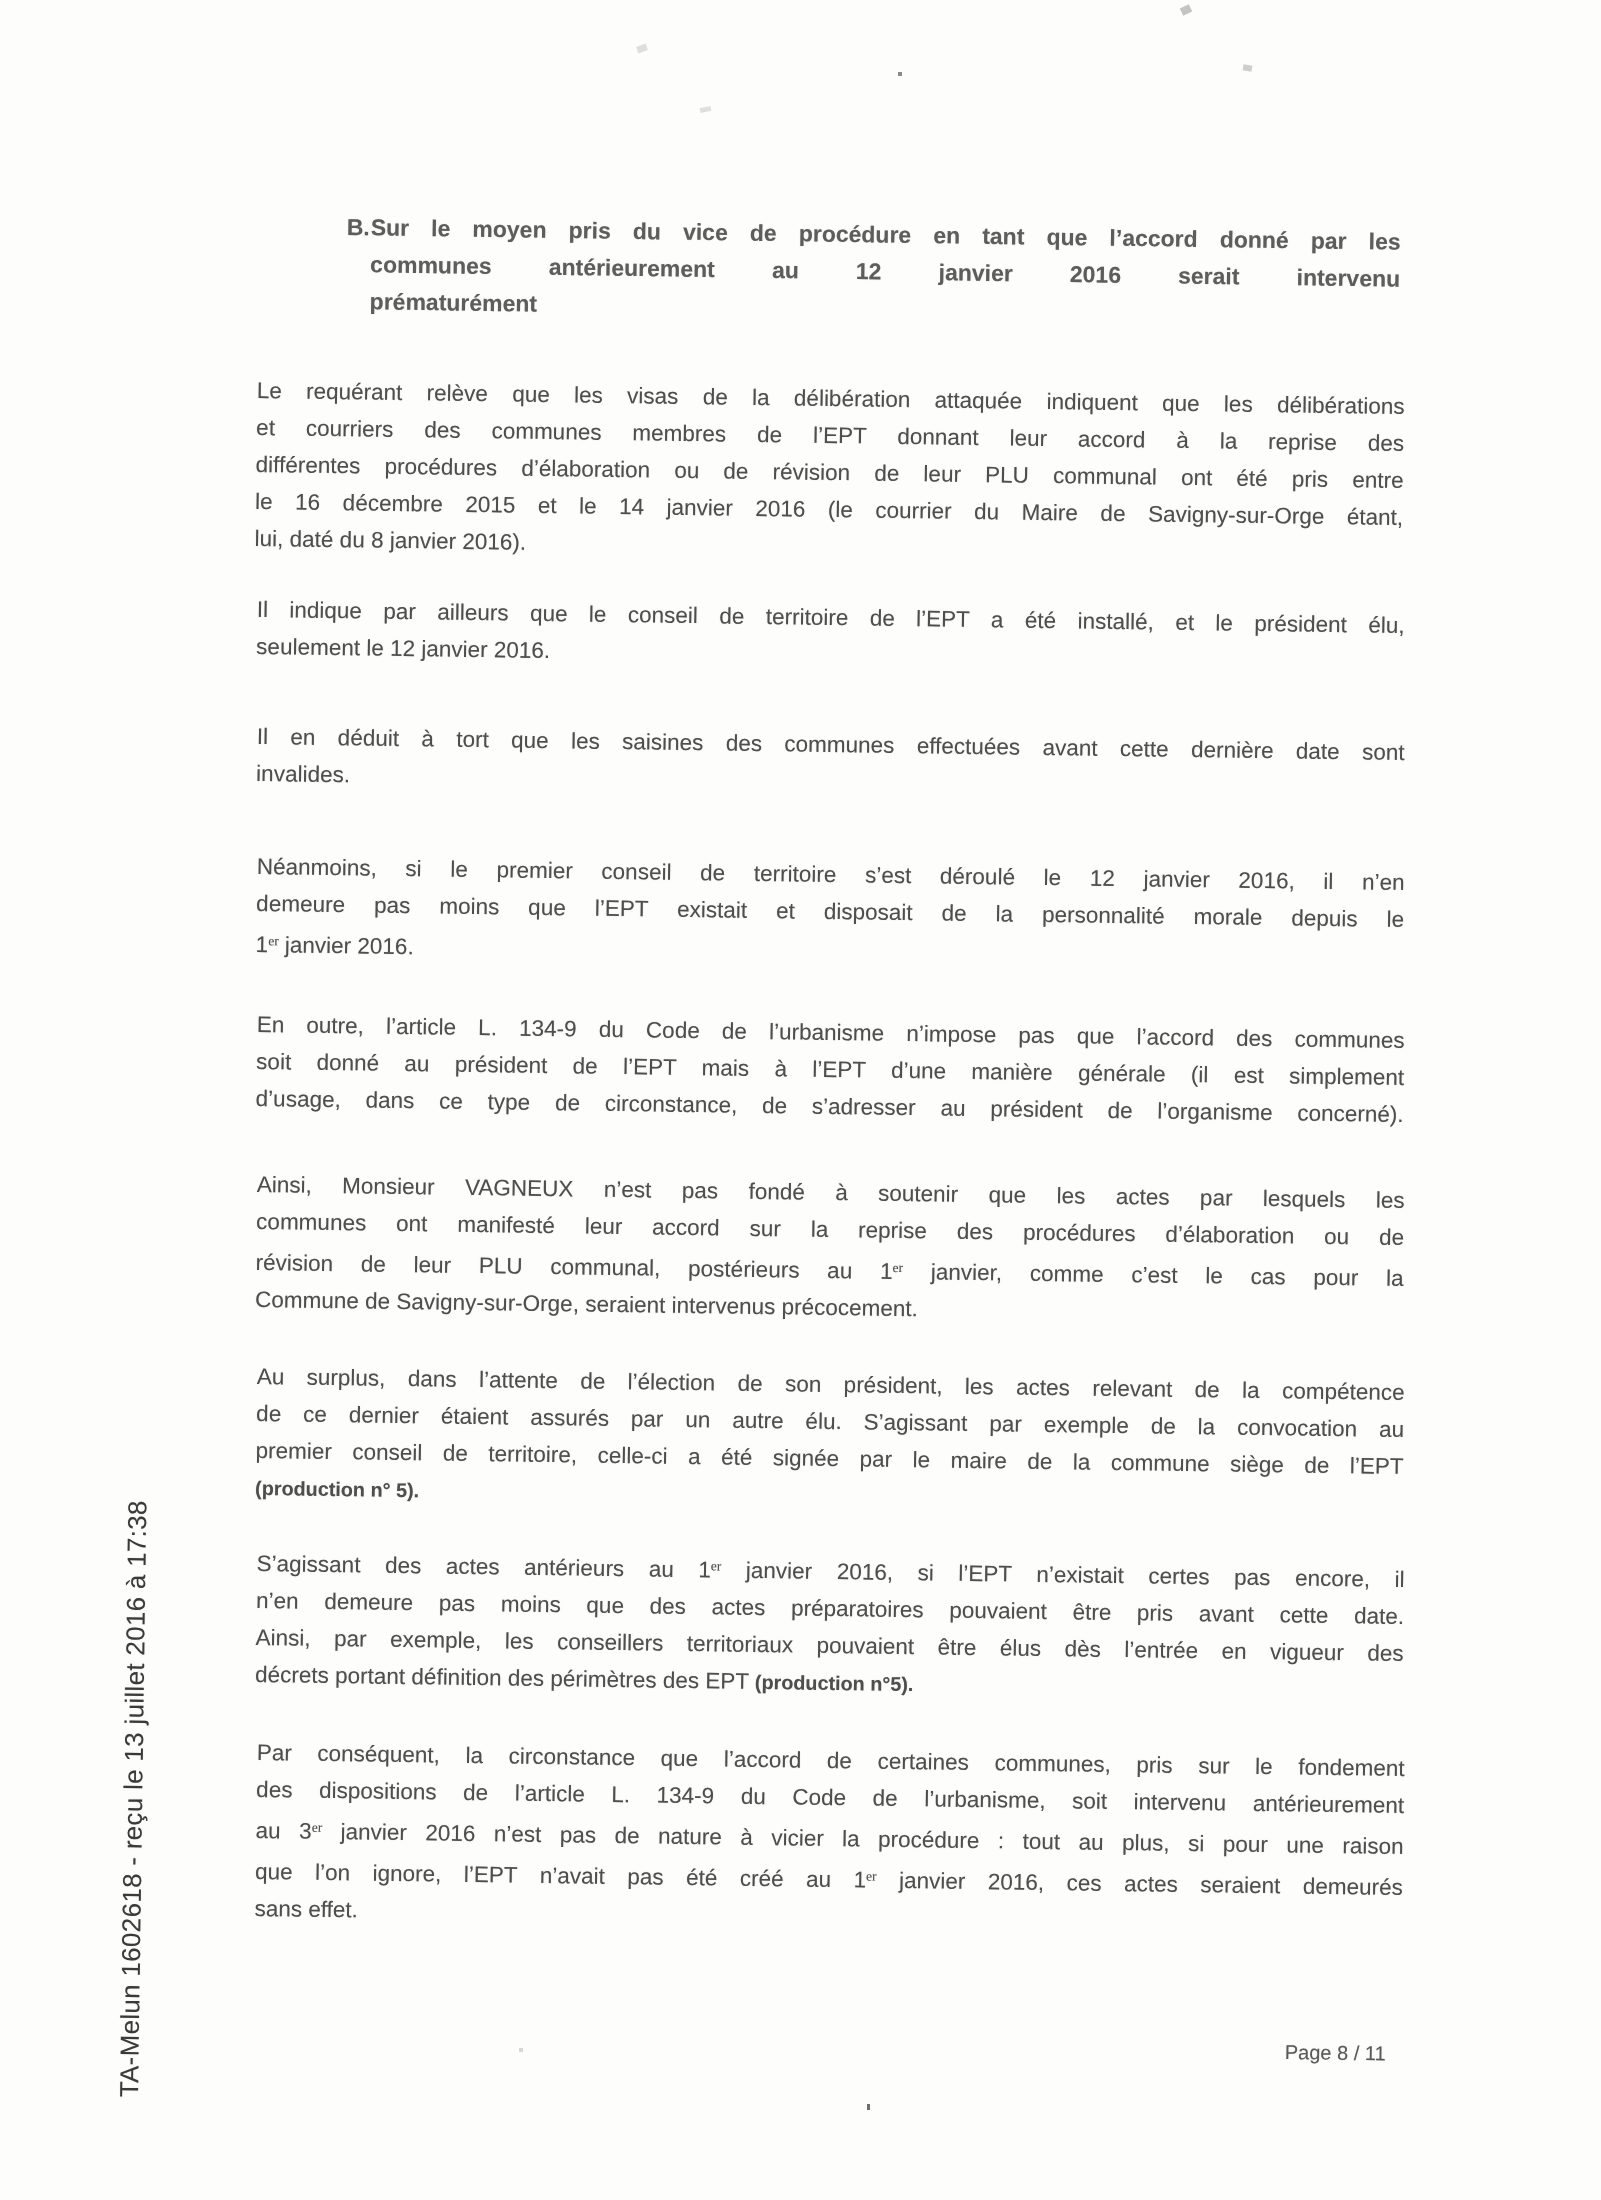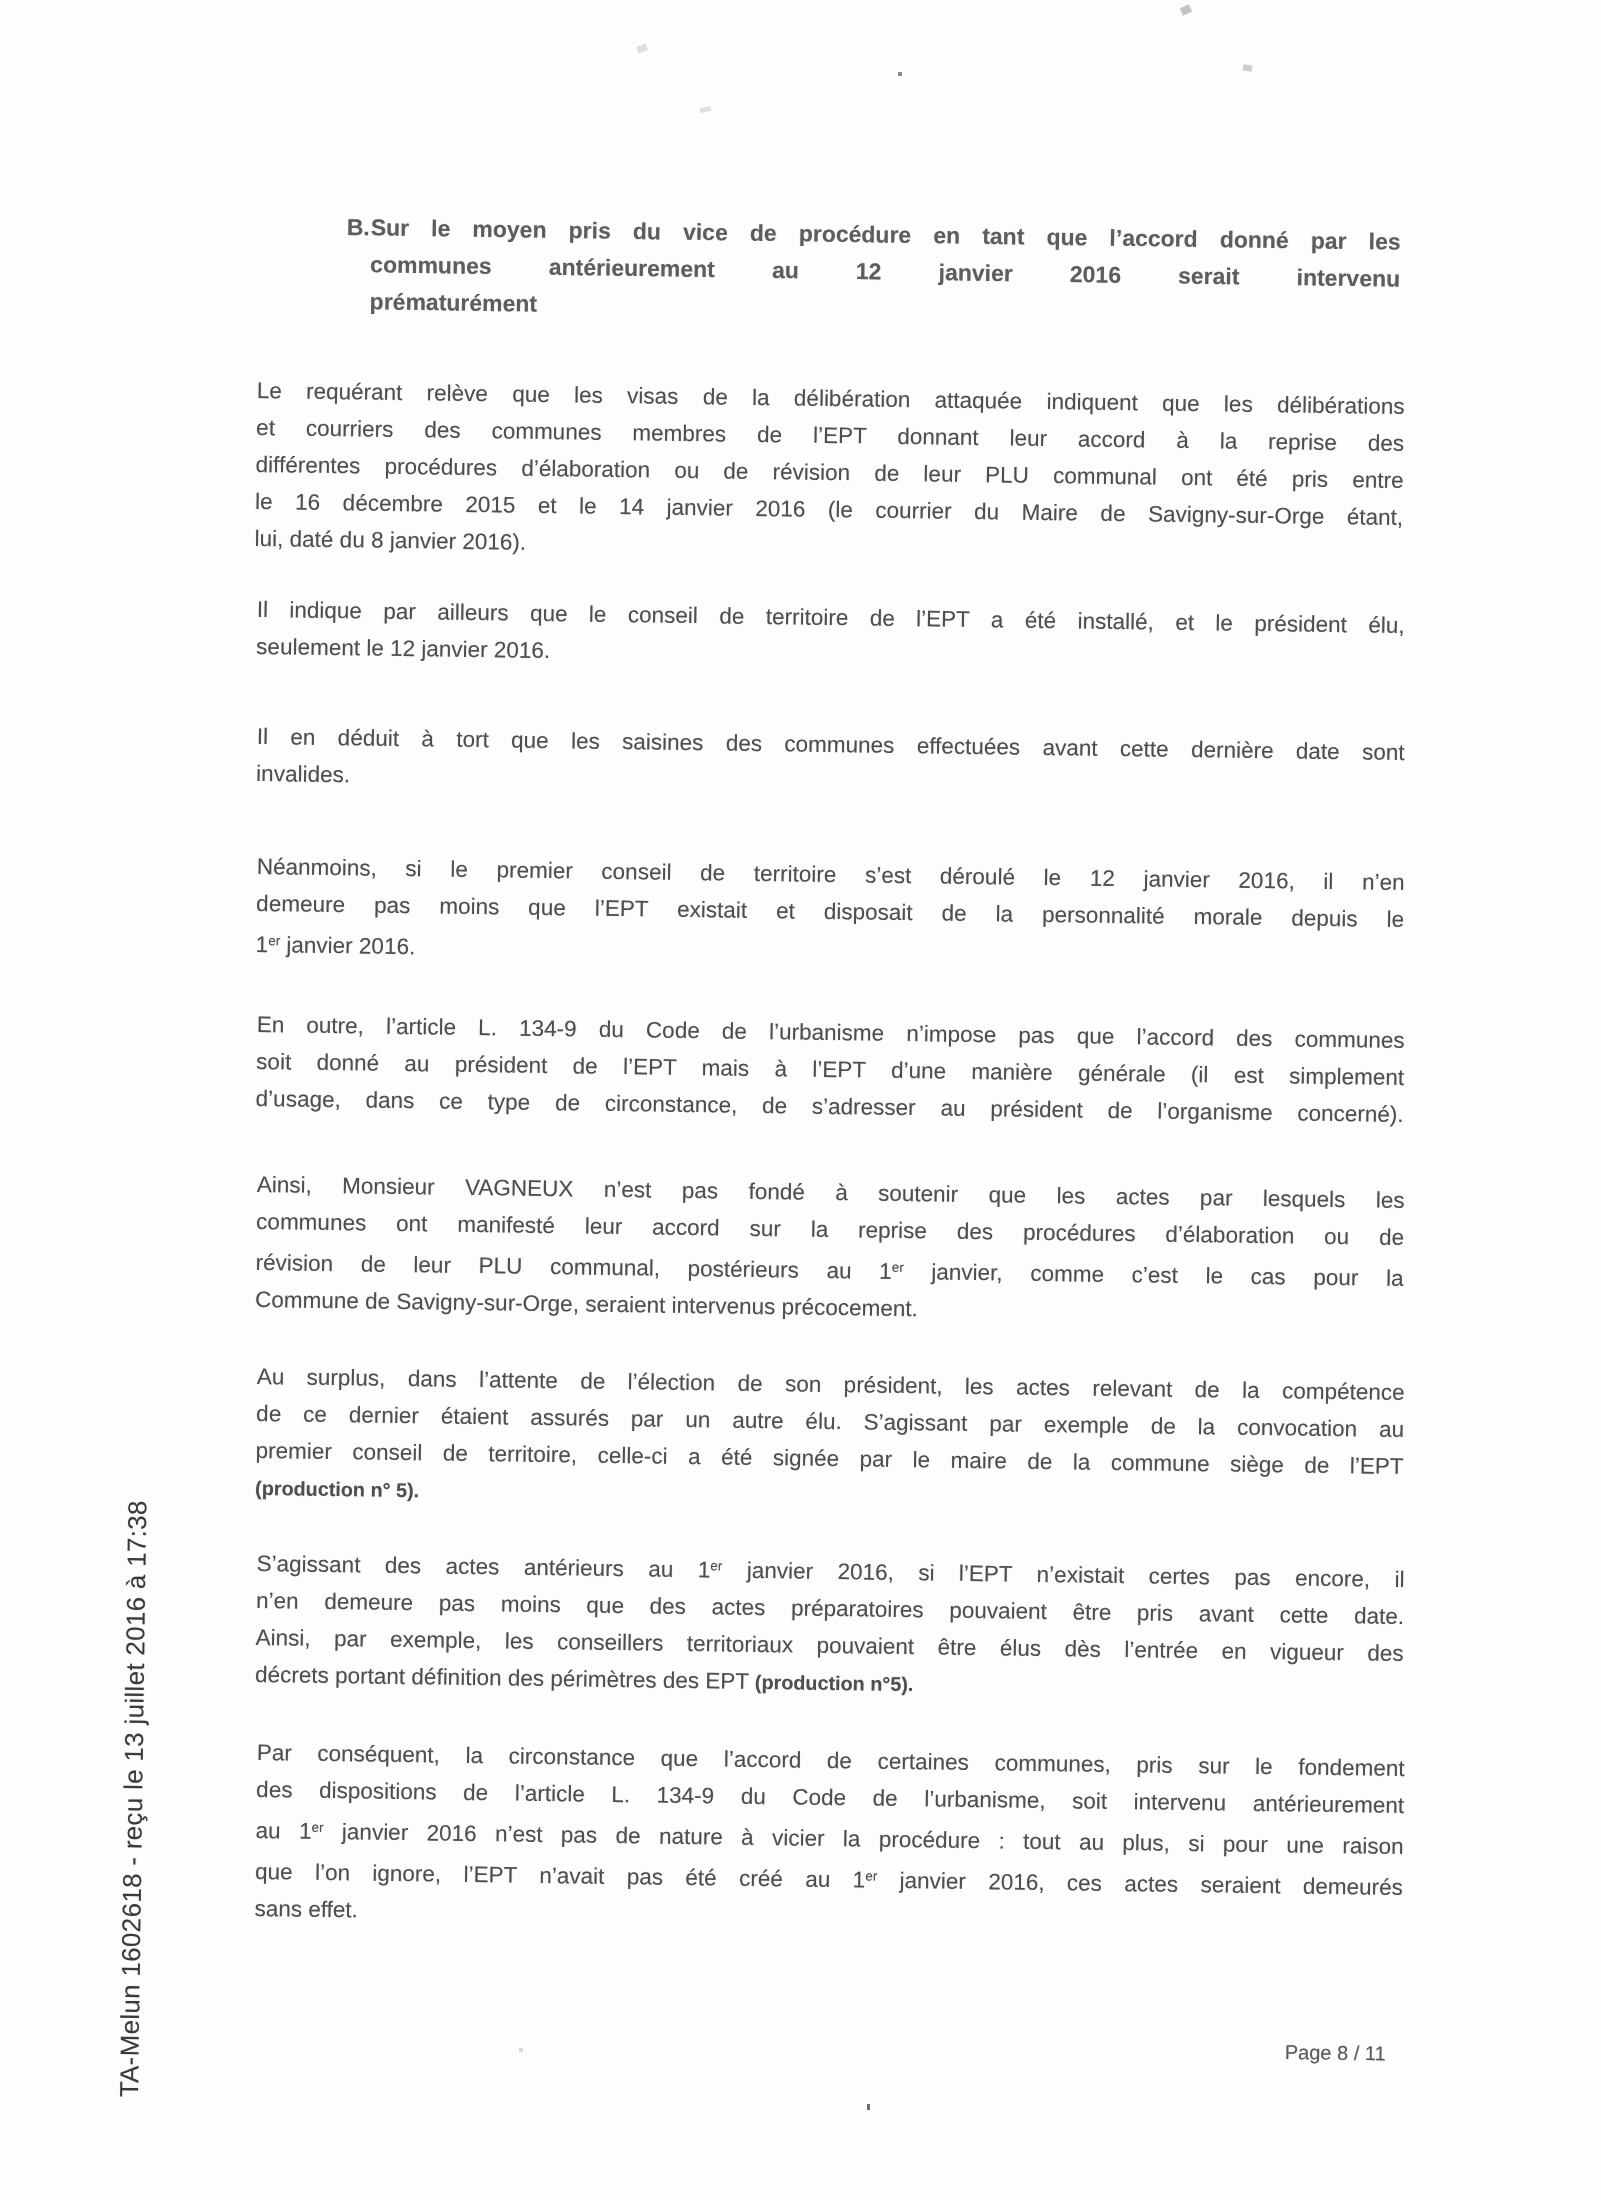--- a/index.html
+++ b/index.html
@@ -48,21 +48,21 @@
   .p3 { top: 718px; }
   .p4 { top: 848px; }
   .p5 { top: 1006px; }
   .p6 { top: 1166px; }
   .p7 { top: 1358px; }
   .p8 { top: 1541px; }
   .p9 { top: 1734px; }
 
   .line { text-align: left; white-space: normal; }
   .line.just { text-align: justify; text-align-last: justify; }
-  .sup { font-size: 0.6em; vertical-align: 0.52em; }
+  .sup { font-size: 0.6em; vertical-align: 0.52em; font-family: Liberation Serif, serif; }
   .b { font-weight: bold; font-size: 0.88em; }
 
   .stamp {
     position: absolute;
     left: 114px;
     top: 2097px;
     font-size: 26px;
     letter-spacing: 0.3px;
     color: #3a3a3a;
     white-space: nowrap;
@@ -137,21 +137,21 @@
     </div>
   <div class="para p8" style="color: rgb(78, 78, 78);">
       <div class="line just"><span>S’agissant des actes antérieurs au 1</span><span class="sup">er</span><span> janvier 2016, si l’EPT n’existait certes pas encore, il</span></div>
       <div class="line just"><span>n’en demeure pas moins que des actes préparatoires pouvaient être pris avant cette date.</span></div>
       <div class="line just"><span>Ainsi, par exemple, les conseillers territoriaux pouvaient être élus dès l’entrée en vigueur des</span></div>
       <div class="line"><span>décrets portant définition des périmètres des EPT </span><span class="b">(production n°5).</span></div>
     </div>
   <div class="para p9" style="color: rgb(78, 78, 78);">
       <div class="line just"><span>Par conséquent, la circonstance que l’accord de certaines communes, pris sur le fondement</span></div>
       <div class="line just"><span>des dispositions de l’article L. 134-9 du Code de l’urbanisme, soit intervenu antérieurement</span></div>
-      <div class="line just"><span>au 1</span><span class="sup">er</span><span> janvier 2016 n’est pas de nature à vicier la procédure : tout au plus, si pour une raison</span></div>
+      <div class="line just"><span>au 3</span><span class="sup">er</span><span> janvier 2016 n’est pas de nature à vicier la procédure : tout au plus, si pour une raison</span></div>
       <div class="line just"><span>que l’on ignore, l’EPT n’avait pas été créé au 1</span><span class="sup">er</span><span> janvier 2016, ces actes seraient demeurés</span></div>
       <div class="line"><span>sans effet.</span></div>
     </div>
 
   <div class="footer" style="color: rgb(90, 90, 90);">Page 8 / 11</div>
 
   <div class="speck" style="left:637px; top:45px;  width:10px; height:7px; background:#c4c4c4; opacity:.55; transform:rotate(-20deg);"></div>
   <div class="speck" style="left:898px; top:72px;  width:4px;  height:4px; background:#8a8a8a;"></div>
   <div class="speck" style="left:700px; top:107px; width:11px; height:5px; background:#cccccc; opacity:.6; transform:rotate(-12deg);"></div>
   <div class="speck" style="left:1181px; top:6px;  width:10px; height:8px; background:#ababab; opacity:.7; transform:rotate(-25deg);"></div>

